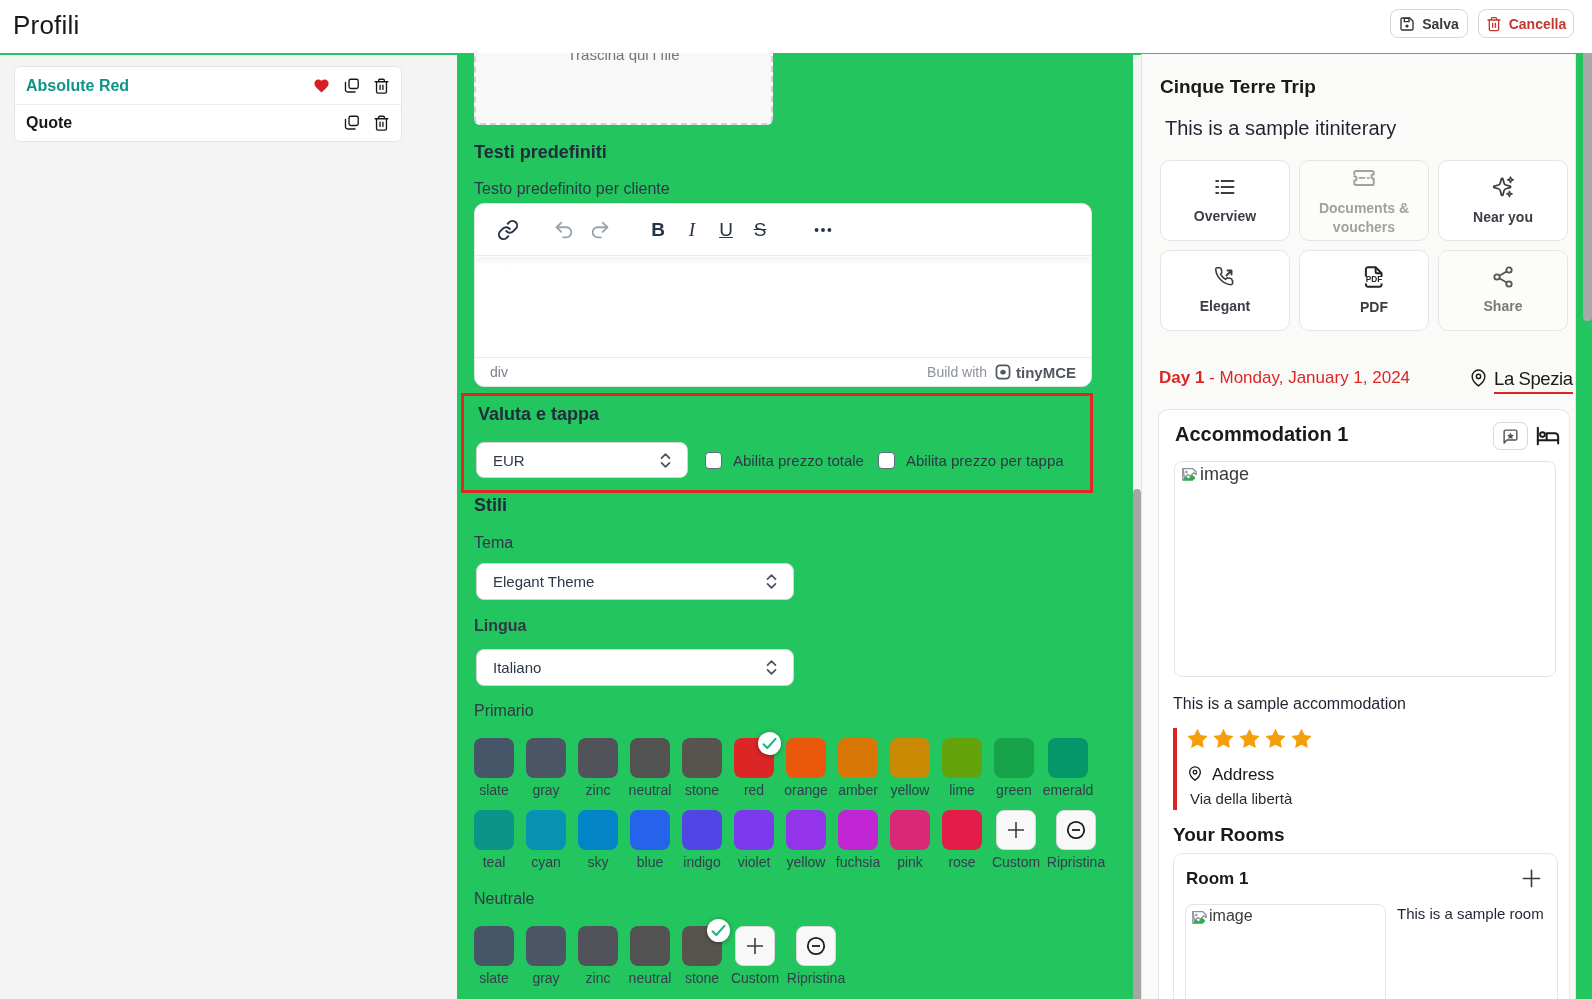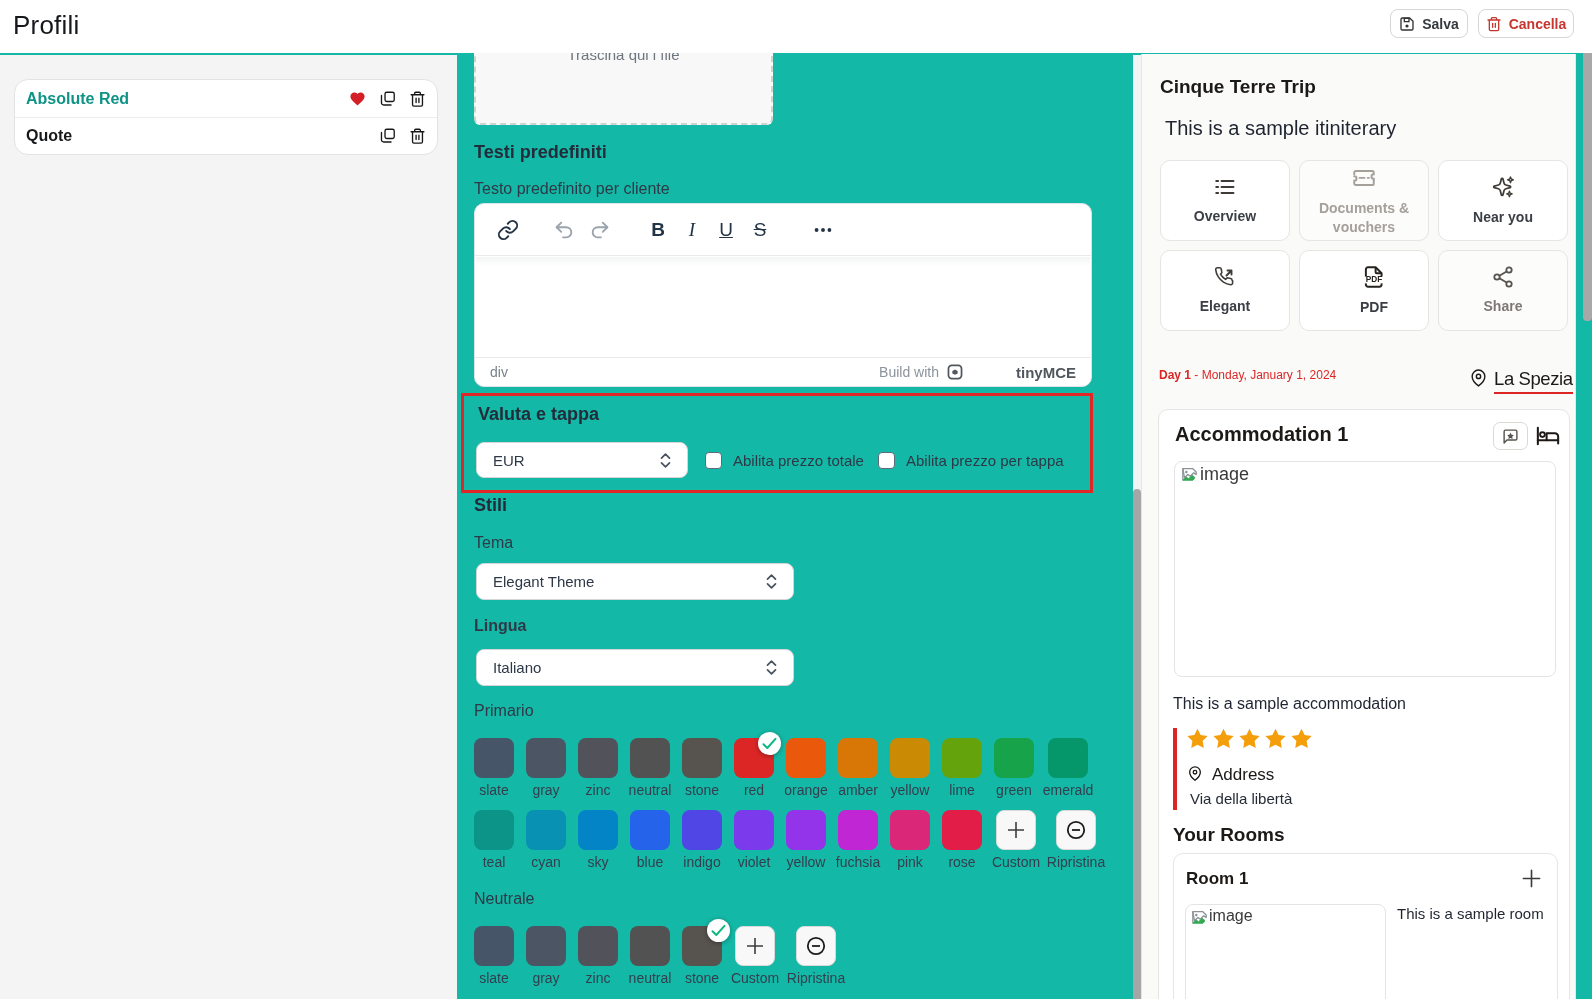--- a/index.html
+++ b/index.html
@@ -1,30 +1,30 @@
 <!DOCTYPE html>
 <html><head>
 <meta charset="utf-8">
 <style>
   * { margin:0; padding:0; box-sizing:border-box; }
   html,body { width:1592px; height:999px; overflow:hidden; background:#fff; }
   body { font-family:"Liberation Sans", sans-serif; color:#27313f; }
-  #page { position:relative; width:1592px; height:999px; overflow:hidden; background:#14b8a6; }
+  #page { position:relative; width:1592px; height:999px; overflow:hidden; background:#22c55e; }
   .abs { position:absolute; }
 
   
   #title { z-index:6; left:13px; top:10px; font-size:26px; font-weight:500; color:#16181c; letter-spacing:.2px; }
   .topbtn { z-index:6; top:9px; height:29px; background:#fff; border:1px solid #d6d6d9; border-radius:8px;
             display:flex; align-items:center; justify-content:center; gap:7px; font-size:14px; font-weight:700; }
   #btn-salva { left:1390px; width:78px; color:#35383d; }
   #btn-cancella { left:1478px; width:96px; color:#c5362e; }
 
   
   #leftpanel { left:0; top:55px; width:457px; height:944px; background:#f4f4f4; }
-  #plist { position:absolute; left:14px; top:24px; width:424px; background:#fff; border:1px solid #e3e3e3; border-radius:14px; }
+  #plist { position:absolute; left:14px; top:11px; width:388px; background:#fff; border:1px solid #e3e3e3; border-radius:6px; }
   .prow { height:37px; display:flex; align-items:center; padding:0 11px; }
   .prow + .prow { border-top:1px solid #ececec; }
   .prow .nm { font-size:16px; font-weight:700; }
   .prow .sp { flex:1; }
   .icnb { display:flex; align-items:center; justify-content:center; width:17px; height:18px; margin-left:13px; }
   #nuovo { position:absolute; left:14px; top:113px; width:432px; height:38px; border:2px dashed #c9c9c9; border-radius:4px;
            display:flex; align-items:center; justify-content:center; font-size:17px; color:#53575e; gap:5px; background:transparent; }
 
   
   #dropzone { left:474px; top:-17px; width:299px; height:142px; border:2px dashed #d2d2d2; border-radius:6px; background:#f8f8f8;
@@ -166,21 +166,21 @@
       </div>
     <div id="edcontent"></div>
     <div id="edstatus">
         <span>div</span>
         <span style="flex:1"></span>
       <span style="color:#8b939d;">Build with</span>
         <svg width="16" height="16" viewBox="0 0 24 24" fill="none" style="margin:0 5px 0 8px;">
           <rect x="2.2" y="2.2" width="19.6" height="19.6" rx="5" stroke="#51575e" stroke-width="2.6"></rect>
           <path d="M8 10.5l4-2.2 4 2.2v3.6l-4 2.2-4-2.2z" fill="#51575e"></path>
         </svg>
-        <span style="color:#51575e; font-weight:700; font-size:15px;margin-left:48px;">tinyMCE</span>
+        <span style="color:#51575e; font-weight:700; font-size:15px;">tinyMCE</span>
     </div>
   </div>
 
   <div class="abs" id="redbox"></div>
   <div class="abs h2" style="left:478px; top:404px;">Valuta e tappa</div>
   <div class="abs sel" style="left:476px; top:442px; width:212px; height:36px;">EUR<svg width="11" height="17" viewBox="0 0 11 17" fill="none">
         <path d="M1.5 6.2 5.5 2.2 9.5 6.2" stroke="#49535f" stroke-width="1.7" stroke-linecap="round" stroke-linejoin="round"></path>
         <path d="M1.5 10.8 5.5 14.8 9.5 10.8" stroke="#49535f" stroke-width="1.7" stroke-linecap="round" stroke-linejoin="round"></path>
       </svg></div>
   <div class="abs cb" style="left:705px; top:452px;"></div>
@@ -355,21 +355,21 @@
     <div class="navcard dis" style="left:296px; top:196px;">
         <svg width="24" height="24" viewBox="0 0 24 24" fill="none">
           <circle cx="18" cy="5" r="2.7" stroke="#57534e" stroke-width="1.8"></circle>
           <circle cx="6" cy="12" r="2.7" stroke="#57534e" stroke-width="1.8"></circle>
           <circle cx="18" cy="19" r="2.7" stroke="#57534e" stroke-width="1.8"></circle>
           <path d="M8.4 13.3l7.2 4.2M15.6 6.5 8.4 10.7" stroke="#57534e" stroke-width="1.8"></path>
         </svg>
         <div class="t" style="color:#7d7873;">Share</div>
       </div>
 
-    <div style="position:absolute; left:17px; top:314px; font-size:12px; color:#dc2626; white-space:nowrap;"><b>Day 1</b> - Monday, January 1, 2024</div>
+    <div style="position:absolute; left:17px; top:314px; font-size:17px; color:#dc2626; white-space:nowrap;"><b>Day 1</b> - Monday, January 1, 2024</div>
     <div style="position:absolute; left:327px; top:314px;"><svg width="19" height="20" viewBox="0 0 24 24" fill="none">
           <path d="M20 10c0 6-8 12-8 12S4 16 4 10a8 8 0 0 1 16 0z" stroke="#1c1917" stroke-width="1.8"></path>
           <circle cx="12" cy="10" r="2.7" stroke="#1c1917" stroke-width="1.8"></circle>
         </svg></div>
     <div style="position:absolute; left:352px; top:314px; font-size:18.5px; letter-spacing:-.4px; color:#1c1917; border-bottom:2.5px solid #dc2626; padding-bottom:2px; white-space:nowrap;">La Spezia</div>
 
     <div class="card" style="left:16px; top:355px; width:412px; height:660px;">
       <div style="position:absolute; left:16px; top:13px; font-size:20px; font-weight:700; color:#1c1917;">Accommodation 1</div>
       <div style="position:absolute; left:334px; top:12px; width:35px; height:28px; border:1px solid #dcd8d4; border-radius:7px; display:flex; align-items:center; justify-content:center;">
           <svg width="17" height="17" viewBox="0 0 24 24" fill="none">

